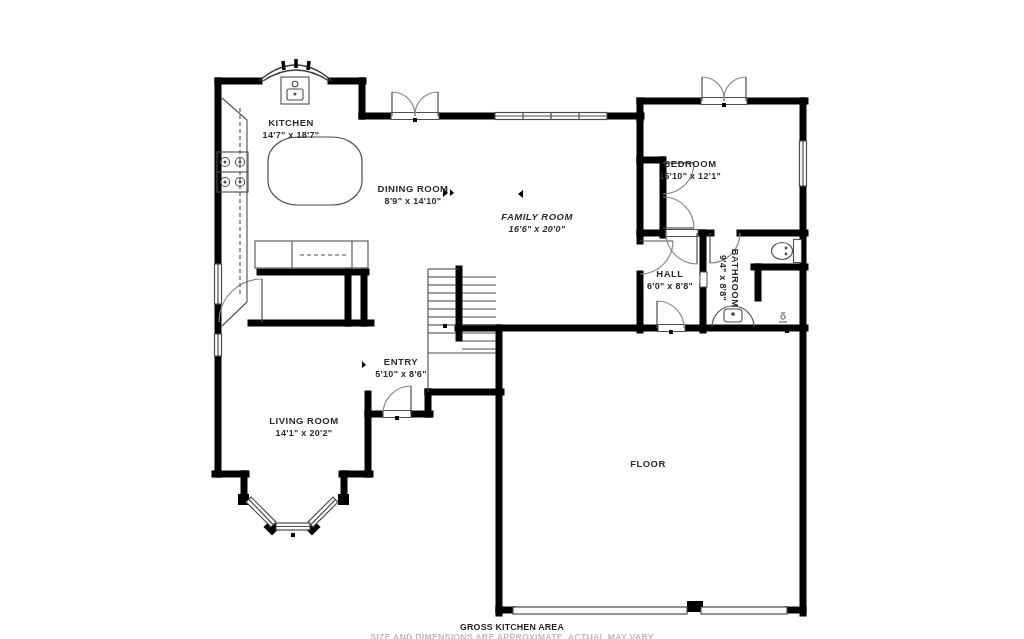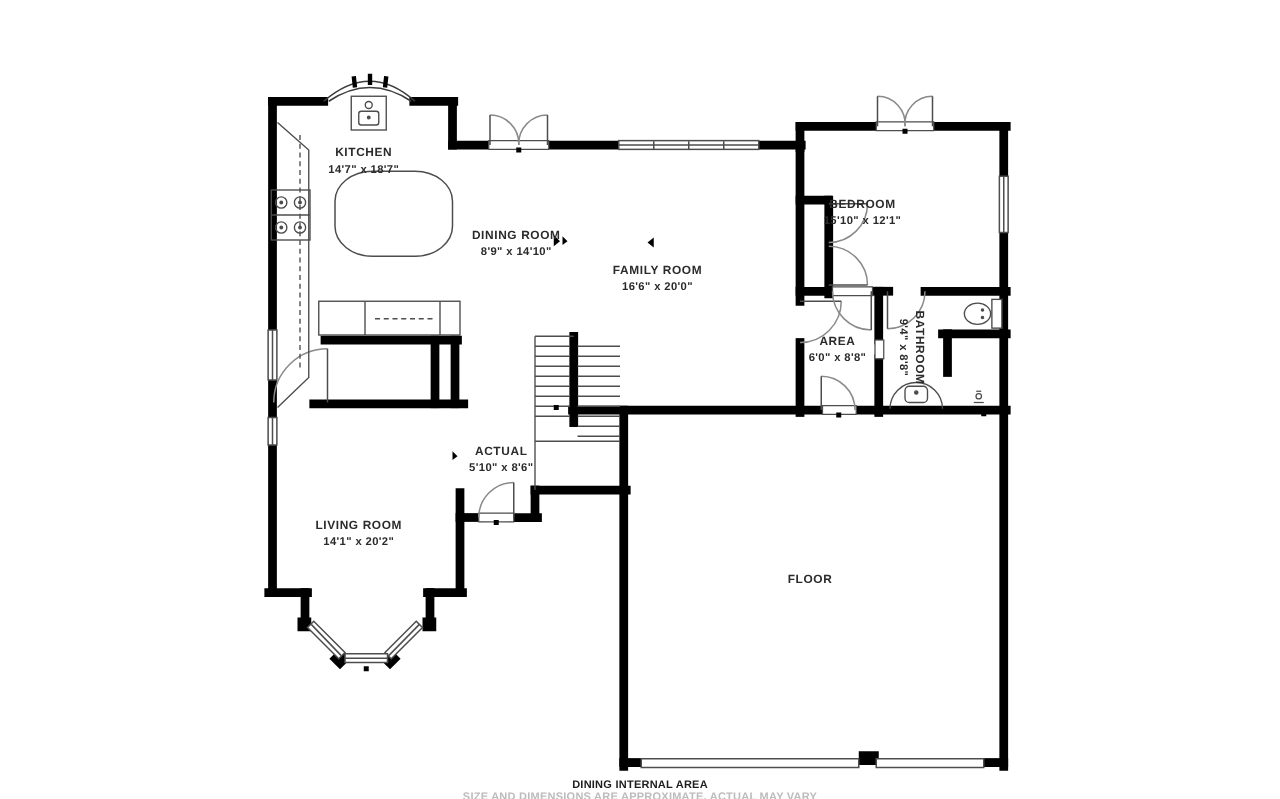--- a/index.html
+++ b/index.html
@@ -264,48 +264,48 @@
 </svg>
 
   <div class="room-label" style="left:291px;top:93px;">
     <span>KITCHEN</span>
     <span class="dims">14'7" x 18'7"</span>
   </div>
   <div class="room-label" style="left:413px;top:159px;">
     <span>DINING ROOM</span>
     <span class="dims">8'9" x 14'10"</span>
   </div>
-  <div class="room-label" style="left:526px;top:187px;">
+  <div class="room-label" style="left:537px;top:187px;font-style:italic;">
     <span>FAMILY ROOM</span>
     <span class="dims">16'6" x 20'0"</span>
   </div>
   <div class="room-label" style="left:690px;top:134px;">
     <span>BEDROOM</span>
     <span class="dims">15'10" x 12'1"</span>
   </div>
   <div class="room-label" style="left:670px;top:244px;">
-    <span>AREA</span>
+    <span>HALL</span>
     <span class="dims">6'0" x 8'8"</span>
   </div>
   <div class="room-label rotated" style="left:729px;top:242px;">
     <span>BATHROOM</span>
     <span class="dims">9'4" x 8'8"</span>
   </div>
   <div class="room-label" style="left:401px;top:332px;">
-    <span>ACTUAL</span>
+    <span>ENTRY</span>
     <span class="dims">5'10" x 8'6"</span>
   </div>
-  <div class="room-label" style="left:287px;top:391px;">
+  <div class="room-label" style="left:304px;top:391px;">
     <span>LIVING ROOM</span>
     <span class="dims">14'1" x 20'2"</span>
   </div>
   <div class="room-label" style="left:648px;top:428px;">
     <span>FLOOR</span>
   </div>
 
   <div class="footer">
-    <div>DINING INTERNAL AREA</div>
+    <div>GROSS KITCHEN AREA</div>
     <div class="muted">SIZE AND DIMENSIONS ARE APPROXIMATE, ACTUAL MAY VARY</div>
   </div>
 
   <div class="floor-tag">FLOOR 1</div>
 
 </div>
 
 </body></html>

